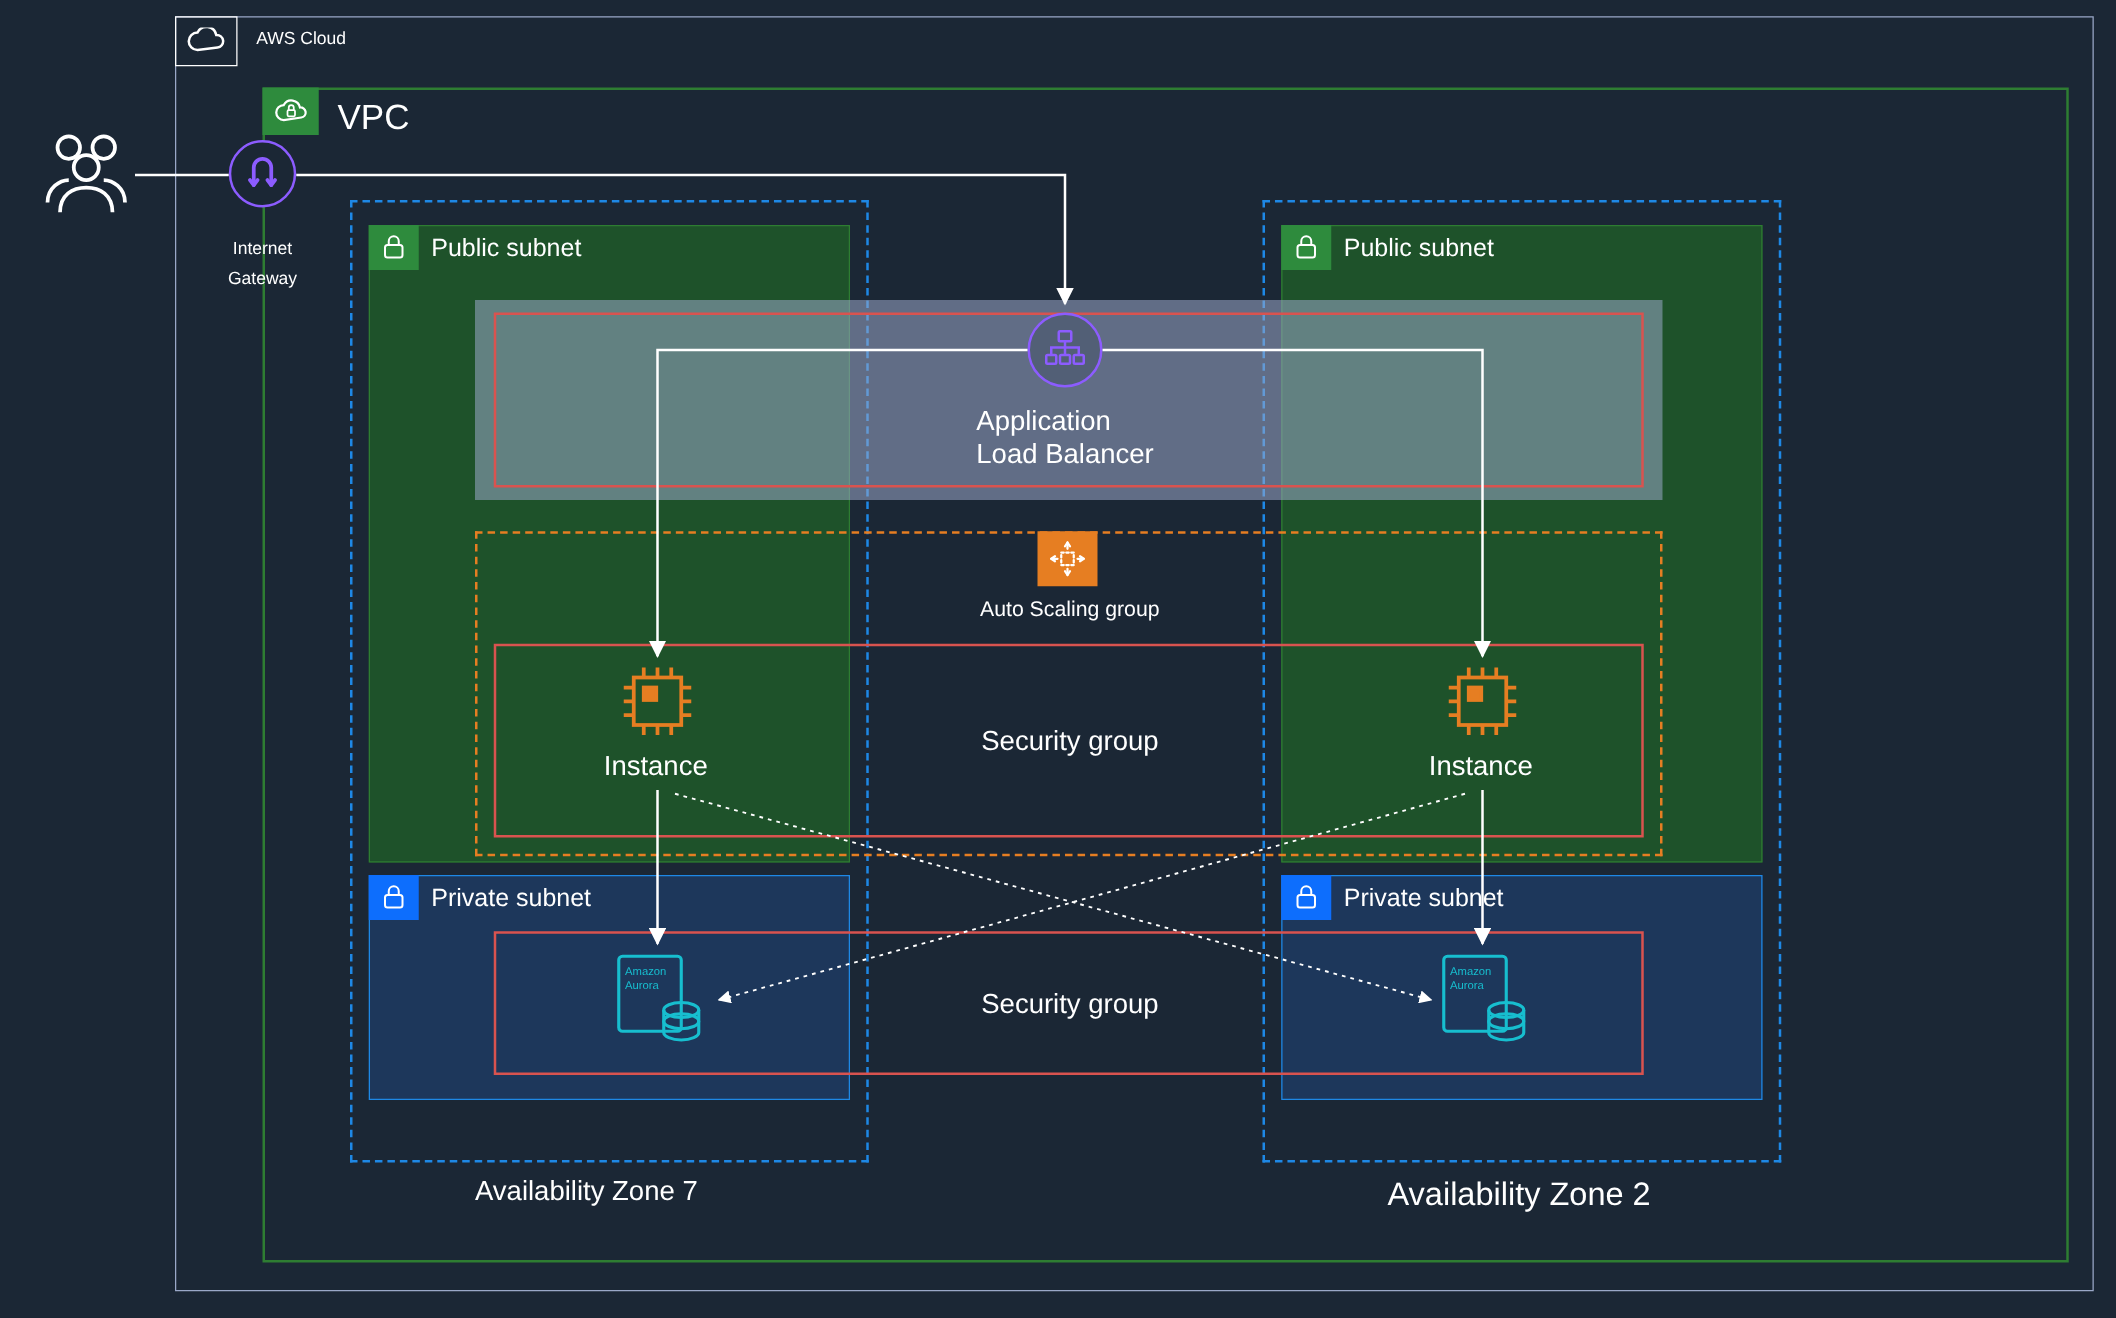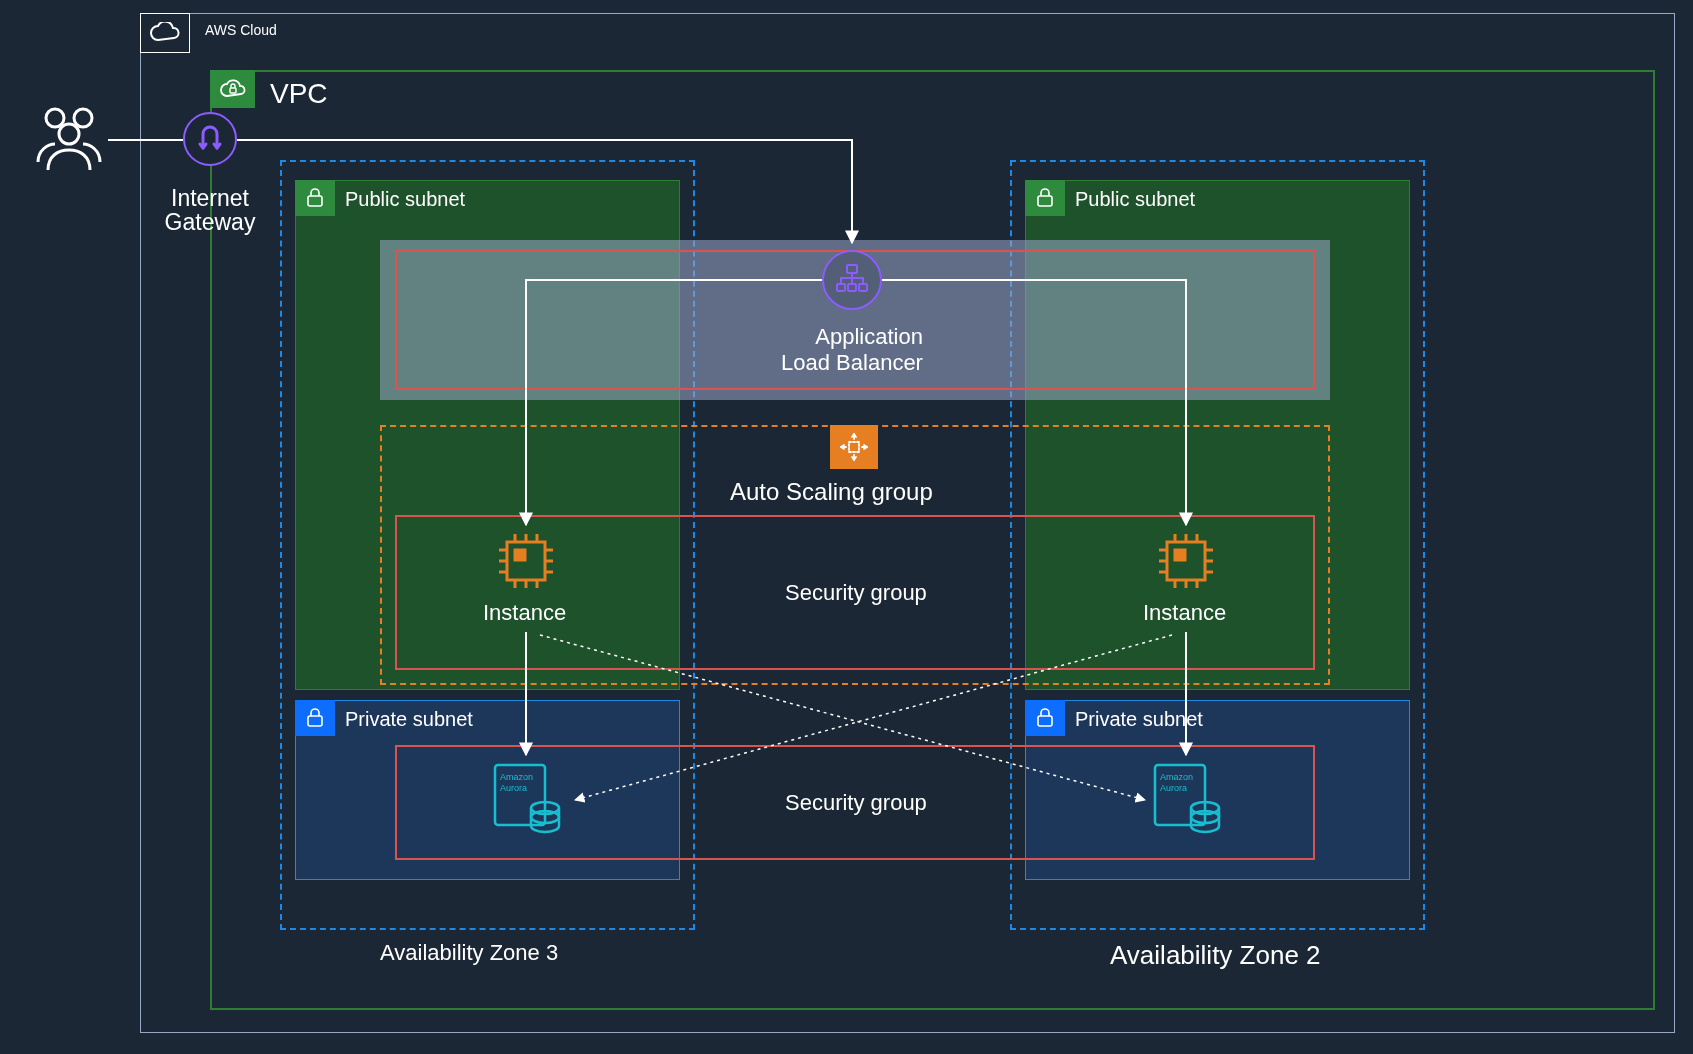--- a/index.html
+++ b/index.html
@@ -1,18 +1,18 @@
 <!DOCTYPE html>
 <html><head>
 <meta charset="utf-8">
 <style>
   html,body{margin:0;padding:0;background:#1b2735;width:1693px;height:1054px;font-family:Arial,Helvetica,sans-serif;color:#fff;font-size:20px;overflow:hidden}
   .box{position:absolute;box-sizing:border-box}
   .label{position:absolute;white-space:nowrap}
-  .center{transform:translate(-50%,-50%);text-align:right}
+  .center{transform:translate(-50%,-50%);text-align:left}
   svg.connectors{position:absolute;left:0;top:0;pointer-events:none}
 </style>
 </head>
 <body>
 
 <div class="box" style="left:30px;top:100px;width:78px;height:70px">
 <svg viewBox="0 0 78 70" width="78" height="70">
   <g fill="none" stroke="#fff" stroke-width="3">
     <circle cx="25" cy="18" r="9"></circle>
         <circle cx="53" cy="18" r="9"></circle>
@@ -44,25 +44,25 @@
 <div class="label" style="left:270px;top:78px;font-size:28px">VPC</div>
 
 <div class="box" style="left:183px;top:112px;width:54px;height:54px;border:2px solid #8c5cff;border-radius:50%;background:#1b2735;display:flex;align-items:center;justify-content:center">
   <svg width="34" height="34" viewBox="0 0 34 34">
       <g fill="none" stroke="#8c5cff" stroke-width="3" stroke-linecap="round">
         <path d="M10 26V12a7 7 0 0114 0v14"></path>
         <path d="M10 26l-3-4m3 4l3-4M24 26l-3-4m3 4l3-4"></path>
       </g>
     </svg>
 </div>
-<div class="label center" style="left:210px;top:210px;font-size:23px;line-height:24px;text-align:center"><span style="white-space:pre">Internet
+<div class="label center" style="left:210px;top:210px;font-size:14px;line-height:24px;text-align:center"><span style="white-space:pre">Internet
 Gateway</span></div>
 
 <div class="box" style="left:280px;top:160px;width:415px;height:770px;border:2px dashed #1e88e5"></div>
-<div class="label" style="left:380px;top:940px;font-size:22px">Availability Zone 3</div>
+<div class="label" style="left:380px;top:940px;font-size:22px">Availability Zone 7</div>
 
 <div class="box" style="left:1010px;top:160px;width:415px;height:770px;border:2px dashed #1e88e5"></div>
 <div class="label" style="left:1110px;top:940px;font-size:26px">Availability Zone 2</div>
 
 <div class="box" style="left:295px;top:180px;width:385px;height:510px;background:rgba(30,90,40,0.85);border:1px solid #2e7d32"></div>
 <div class="box" style="left:295px;top:180px;width:40px;height:36px;background:#2e8b3d;display:flex;align-items:center;justify-content:center">
   <svg width="18" height="20" viewBox="0 0 18 20">
       <rect x="2" y="8" width="14" height="10" rx="2" fill="none" stroke="#fff" stroke-width="1.6"></rect>
       <path d="M5 8V5a4 4 0 018 0v3" fill="none" stroke="#fff" stroke-width="1.6"></path>
     </svg>
@@ -99,21 +99,21 @@
 <div class="box" style="left:380px;top:425px;width:950px;height:260px;border:2px dashed #e67e22"></div>
 <div class="box" style="left:830px;top:425px;width:48px;height:44px;background:#e67e22;display:flex;align-items:center;justify-content:center">
   <svg width="30" height="30" viewBox="0 0 30 30">
       <g fill="none" stroke="#fff" stroke-width="1.8" stroke-linecap="round">
         <rect x="10" y="10" width="10" height="10" stroke-dasharray="2 2"></rect>
         <path d="M15 2v5m0 16v5M2 15h5m16 0h5"></path>
         <path d="M15 2l-2 3m2-3l2 3M15 28l-2-3m2 3l2-3M2 15l3-2m-3 2l3 2M28 15l-3-2m3 2l-3 2"></path>
       </g>
     </svg>
 </div>
-<div class="label" style="left:730px;top:478px;font-size:24px">Auto Scaling group</div>
+<div class="label" style="left:784px;top:478px;font-size:17px">Auto Scaling group</div>
 
 <div class="box" style="left:395px;top:515px;width:920px;height:155px;border:2px solid #d9534f"></div>
 <div class="label" style="left:785px;top:580px;font-size:22px">Security group</div>
 
 <div class="box" style="left:495px;top:530px;width:62px;height:62px">
   <svg width="62" height="62" viewBox="0 0 62 62">
       <g fill="none" stroke="#e67e22" stroke-width="3">
         <rect x="12" y="12" width="38" height="38"></rect>
         <g stroke-width="3">
           <line x1="20" y1="4" x2="20" y2="12"></line>

